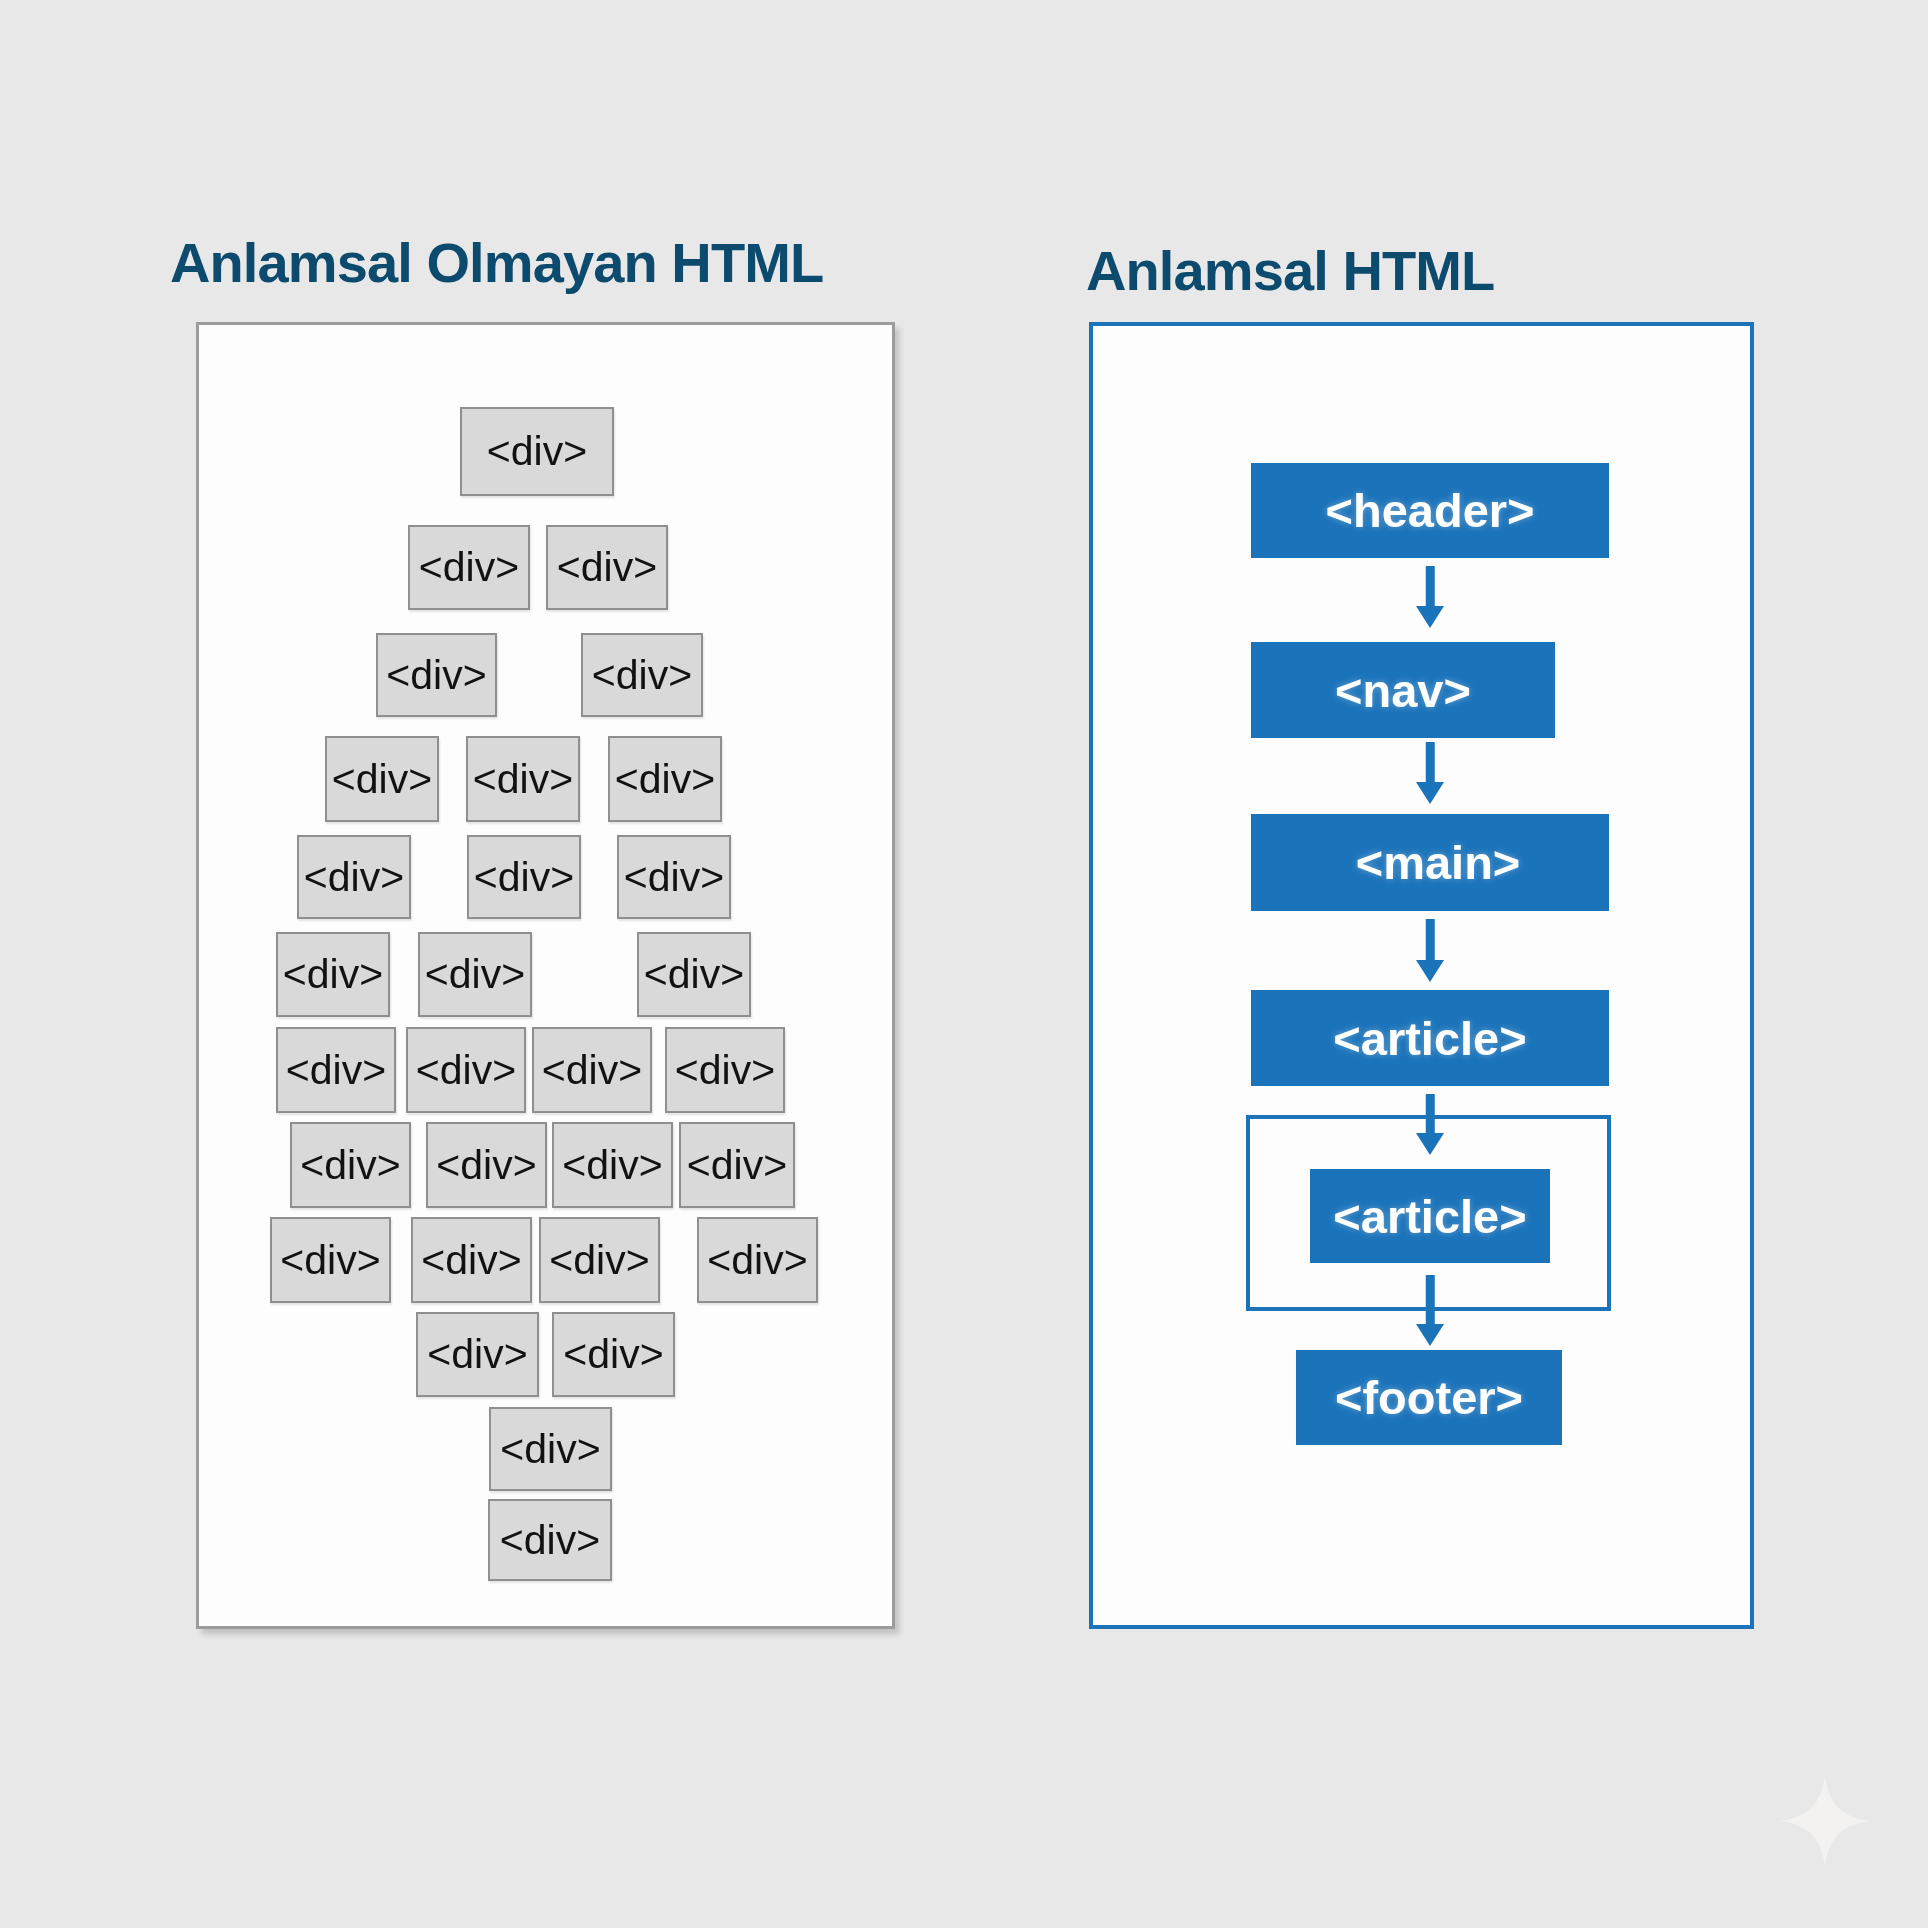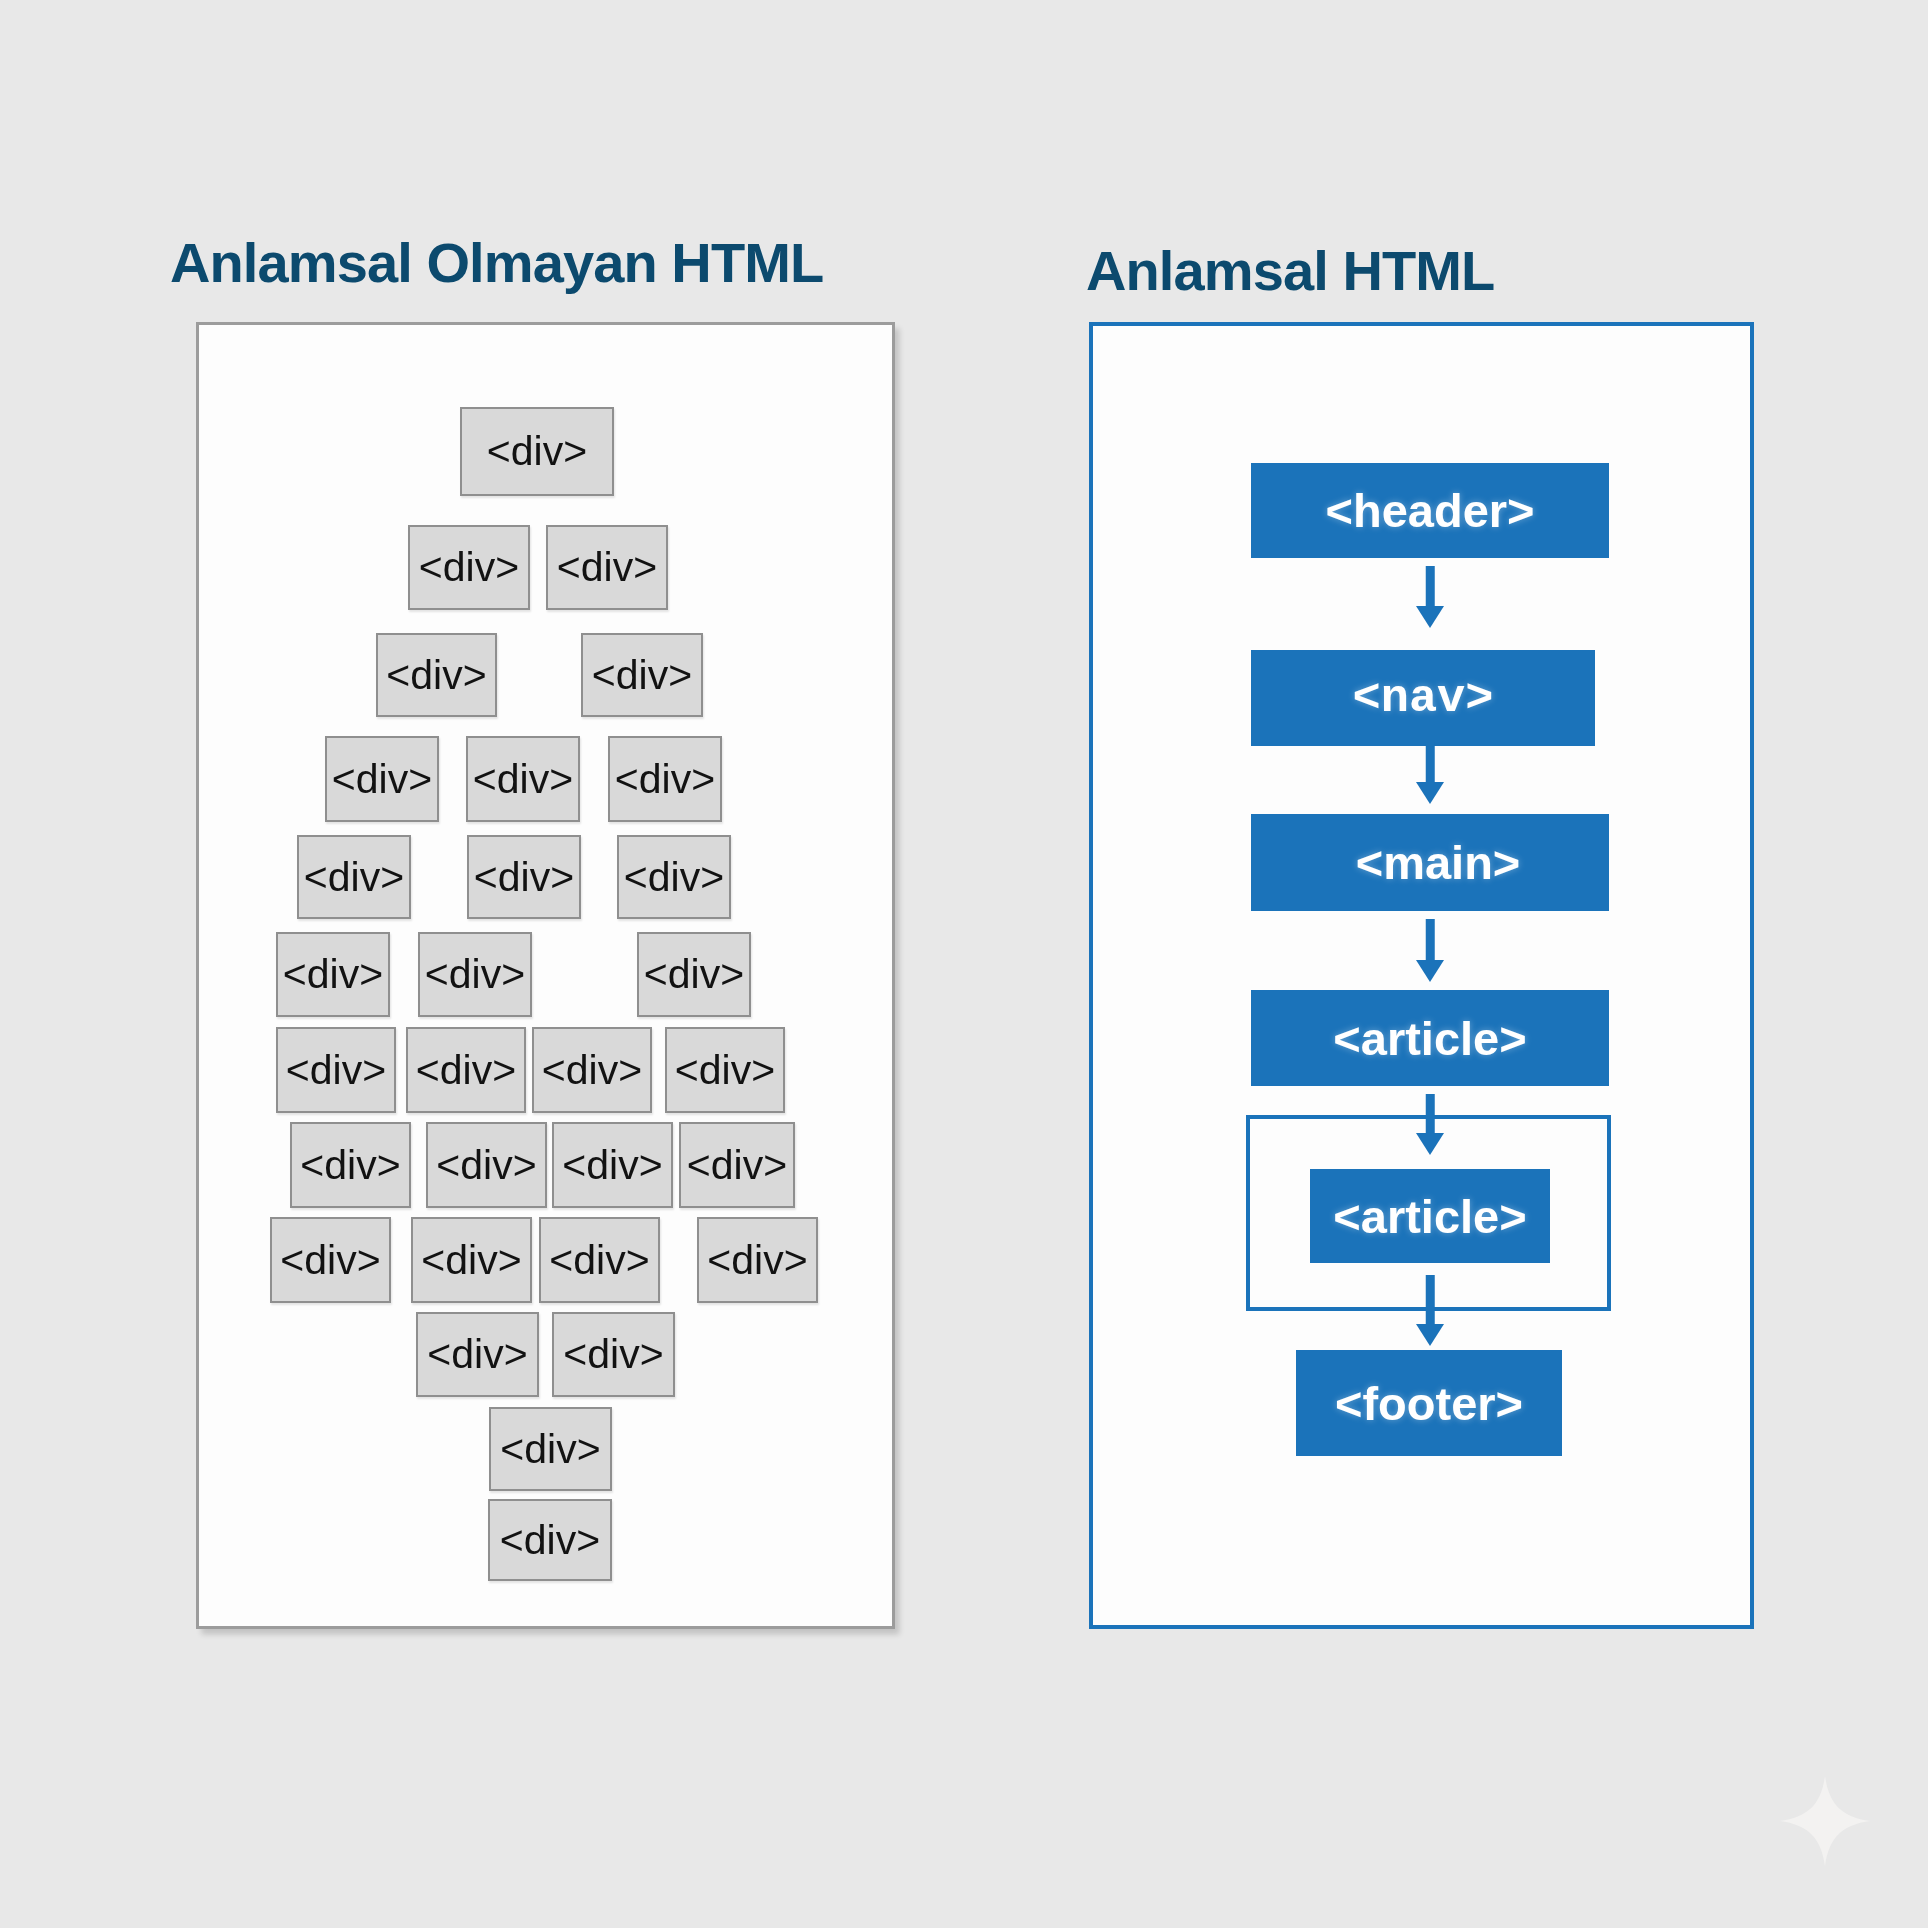--- a/index.html
+++ b/index.html
@@ -72,25 +72,25 @@
     font-weight:700;
     font-size:47px;
     display:flex;
     align-items:center;
     justify-content:center;
     text-shadow:0 0 7.5px rgba(255,255,255,0.35);
     z-index:2;
     white-space:nowrap;
   }
   .b-header {left:158px;top:137px;width:358px;height:95px;}
-  .b-nav    {left:158px;top:324px;width:344px;height:96px;font-family:Liberation Mono, monospace;}
+  .b-nav    {left:158px;top:316px;width:304px;height:96px;}
   .b-main   {left:158px;top:488px;width:358px;height:97px;padding-left:16px;}
   .b-article{left:158px;top:664px;width:358px;height:96px;}
   .b-nested {left:217px;top:843px;width:240px;height:94px;}
-  .b-footer {left:203px;top:1024px;width:266px;height:106px;}
+  .b-footer {left:203px;top:1024px;width:266px;height:95px;}
 
   .wrapper-outline{
     position:absolute;
     left:153px;top:789px;
     width:365px;height:196px;
     border:4.7px solid var(--blue);
     background:transparent;
     z-index:1;
   }
 

